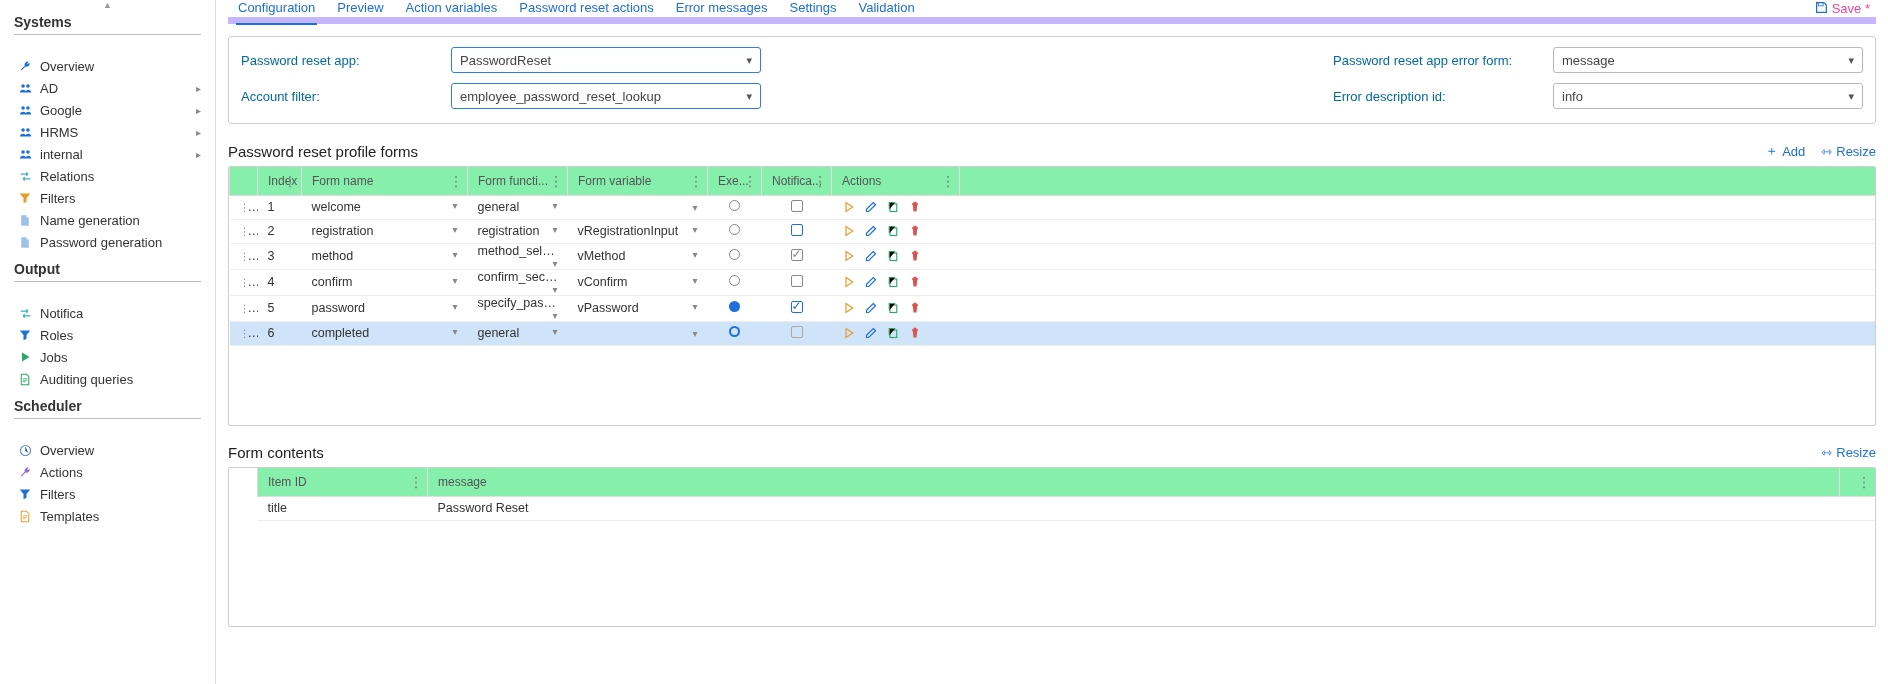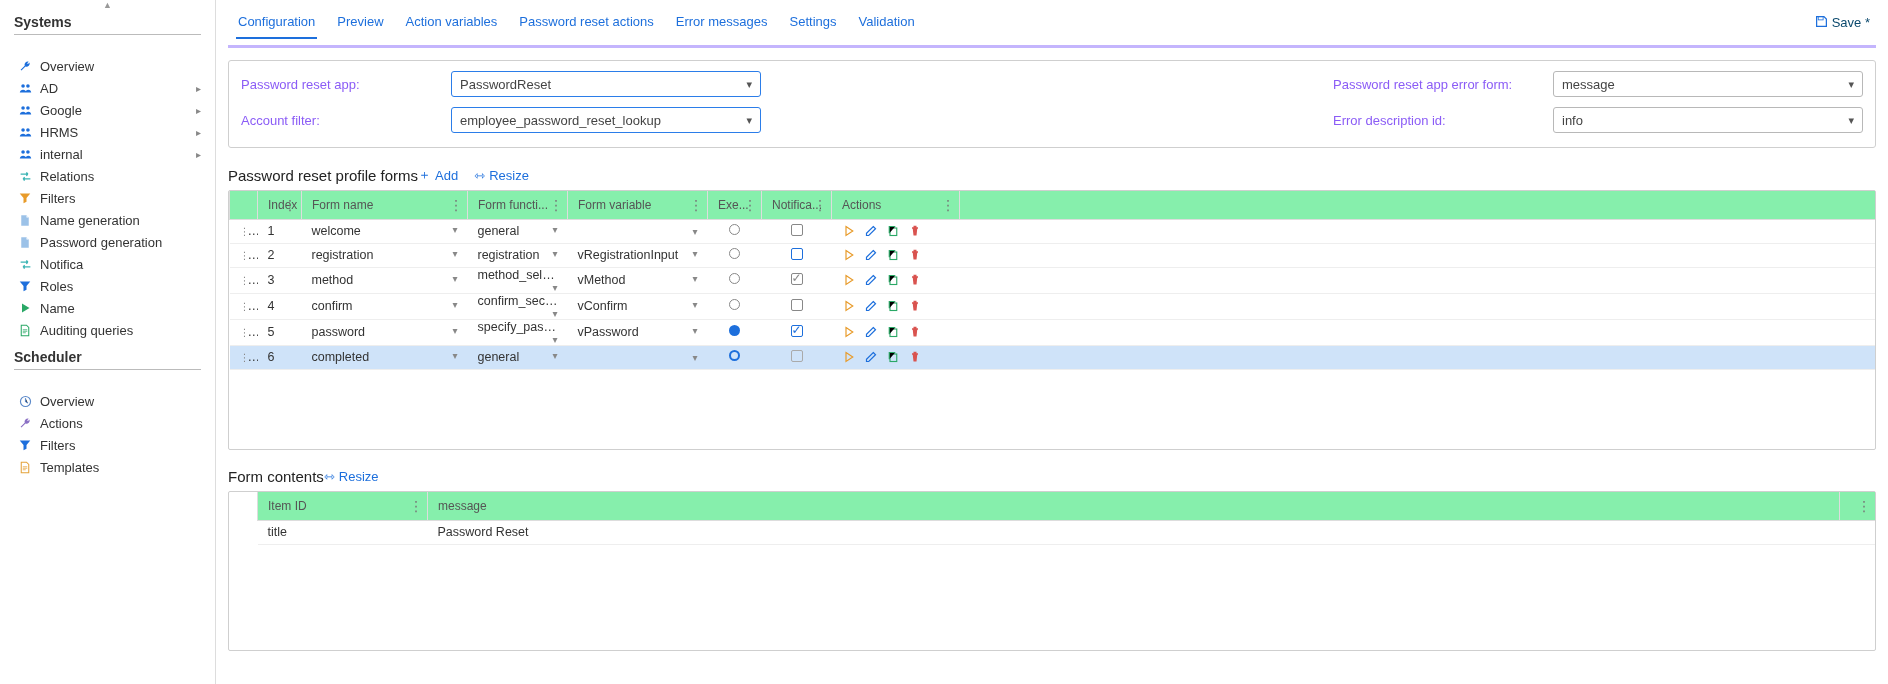--- a/index.html
+++ b/index.html
@@ -60,75 +60,75 @@
   .main {
     flex: 1;
     display: flex;
     flex-direction: column;
     padding: 0 12px 10px 12px;
     overflow-y: auto;
   }
   .topbar {
     display: flex;
     align-items: center;
-    border-bottom: 3px solid #c4b5fd;
-    height: 48px;
+    border-bottom: 7px solid #c4b5fd;
+    height: 24px;
   }
   .tabs { display: flex; gap: 18px; padding-left: 8px; }
   .tab {
     color: #1d6fdc;
     padding: 8px 2px 8px 2px;
     cursor: pointer;
     font-size: 13px;
     border-bottom: 2px solid transparent;
   }
   .tab.active { border-bottom-color: #1d6fdc; }
   .topbar-spacer { flex: 1; }
   .save-btn {
-    color: #0c4a6e;
+    color: #ec4899;
     display: inline-flex;
     align-items: center;
     gap: 4px;
     cursor: pointer;
     padding-right: 6px;
   }
 
   
   .config-panel {
     border: 1px solid #cfcfcf;
     border-radius: 3px;
     margin-top: 12px;
     padding: 10px 12px 14px 12px;
     display: grid;
     grid-template-columns: 210px 310px 1fr 220px 310px;
     row-gap: 10px;
     align-items: center;
   }
-  .cfg-label { color: #8b5cf6; }
+  .cfg-label { color: #0369a1; }
   .cfg-gap {}
   .select {
     border: 1px solid #2b7de9;
     border-radius: 3px;
     height: 26px;
     display: flex;
     align-items: center;
     justify-content: space-between;
     padding: 0 8px;
     color: #444;
     background: #fff;
     cursor: pointer;
   }
   .select.gray { border-color: #b8b8b8; }
   .select .caret { color: #555; font-size: 11px; }
 
   
   .section-header {
     display: flex;
     align-items: center;
-    justify-content: flex-start;
+    justify-content: space-between;
     margin-top: 18px;
     margin-bottom: 6px;
   }
   .section-title { font-size: 15px; font-weight: 400; color: #222; }
   .section-actions { display: flex; gap: 16px; }
   .link-action {
     color: #1d6fdc;
     display: inline-flex;
     align-items: center;
     gap: 4px;
@@ -315,20 +315,21 @@
       </div>
       <div class="side-item">
         <span class="side-icon">
           <svg width="12" height="13" viewBox="0 0 16 16">
             <path fill="#9cc2e8" d="M3 1h7l3 3v11H3z"></path>
             <path fill="#fff" d="M10 1v3h3"></path>
           </svg>
         </span>
         <span class="side-label">Password generation</span>
       </div>
+      <div class="side-section-title">Output</div>
       <div class="side-item">
         <span class="side-icon">
           <svg width="13" height="13" viewBox="0 0 16 16">
             <path stroke="#3bb4b4" stroke-width="1.6" fill="none" d="M2 5h9m0 0-2-2m2 2-2 2M14 11H5m0 0 2 2m-2-2 2-2"></path>
           </svg>
         </span>
         <span class="side-label">Notifica</span>
       </div>
       <div class="side-item">
         <span class="side-icon">
@@ -337,21 +338,21 @@
           </svg>
         </span>
         <span class="side-label">Roles</span>
       </div>
       <div class="side-item">
         <span class="side-icon">
           <svg width="12" height="12" viewBox="0 0 16 16">
             <path fill="#2aa866" d="M4 2l10 6-10 6z"></path>
           </svg>
         </span>
-        <span class="side-label">Name</span>
+        <span class="side-label">Jobs</span>
       </div>
       <div class="side-item">
         <span class="side-icon">
           <svg width="12" height="13" viewBox="0 0 16 16">
             <path fill="none" stroke="#2aa866" stroke-width="1.4" d="M3 1h7l3 3v11H3z"></path>
             <path stroke="#2aa866" d="M5 7h6M5 9h6M5 11h4"></path>
           </svg>
         </span>
         <span class="side-label">Auditing queries</span>
       </div>

